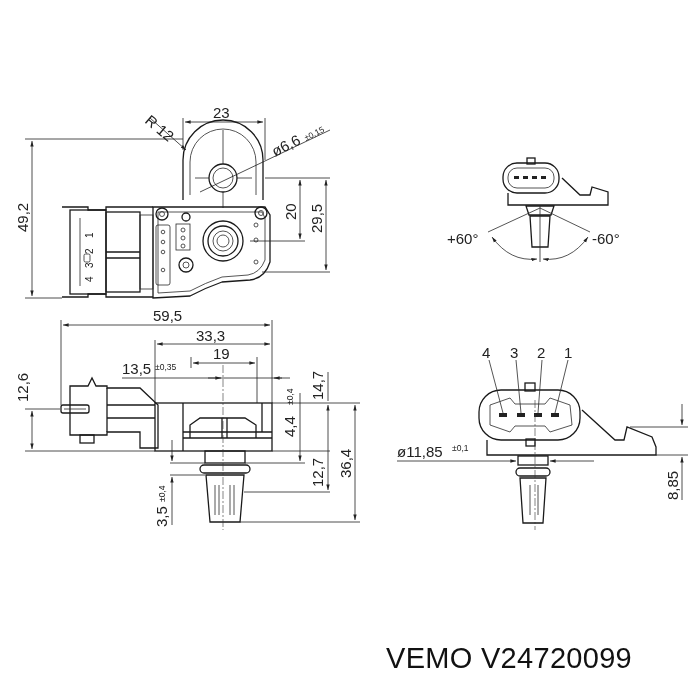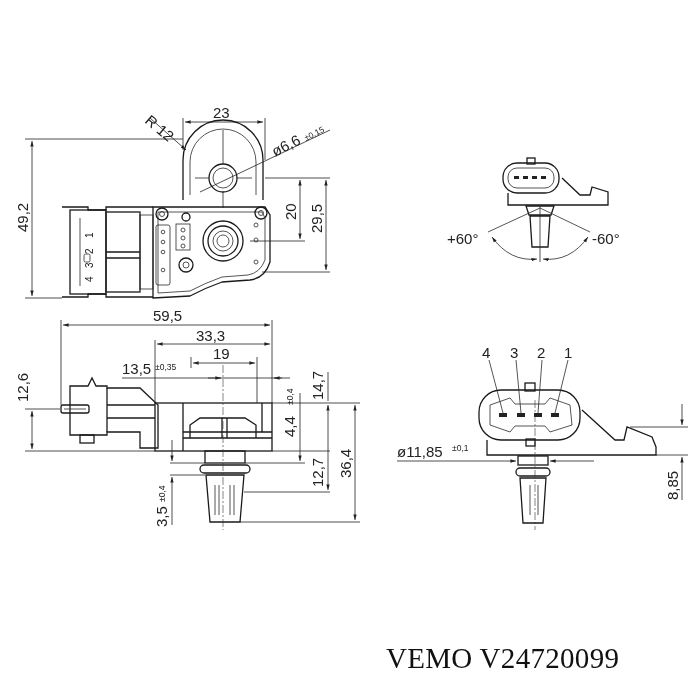--- a/index.html
+++ b/index.html
@@ -4,21 +4,21 @@
   <style>
     html, body { margin: 0; padding: 0; background: #ffffff; }
     body { width: 700px; height: 700px; position: relative; overflow: hidden; font-family: "Liberation Sans", sans-serif; }
     svg { position: absolute; left: 0; top: 0; }
     .ln { stroke: #1a1a1a; stroke-width: 1.3; fill: none; }
     .thin { stroke: #2a2a2a; stroke-width: 0.8; fill: none; }
     .dim { stroke: #222; stroke-width: 0.8; fill: none; }
     .cl { stroke: #333; stroke-width: 0.6; fill: none; stroke-dasharray: 8 2 2 2; }
     .txt { font-family: "Liberation Sans", sans-serif; fill: #222; font-size: 15px; }
     .tol { font-family: "Liberation Sans", sans-serif; fill: #222; font-size: 8.5px; }
-    .title { position: absolute; left: 386px; top: 642px; font-size: 29px; color: #111; letter-spacing: 0.3px; font-family: Liberation Serif, serif; }
+    .title { position: absolute; left: 386px; top: 642px; font-size: 29px; color: #111; letter-spacing: 0.3px; font-family: Liberation Sans, sans-serif; }
   </style>
 </head>
 <body>
 
 <svg width="700" height="700" viewBox="0 0 700 700">
   <defs>
     <marker id="ar" viewBox="0 0 10 10" refX="10" refY="5" markerWidth="7" markerHeight="7" orient="auto-start-reverse">
       <path d="M0,2 L10,5 L0,8 z" fill="#222"></path>
     </marker>
   </defs>

